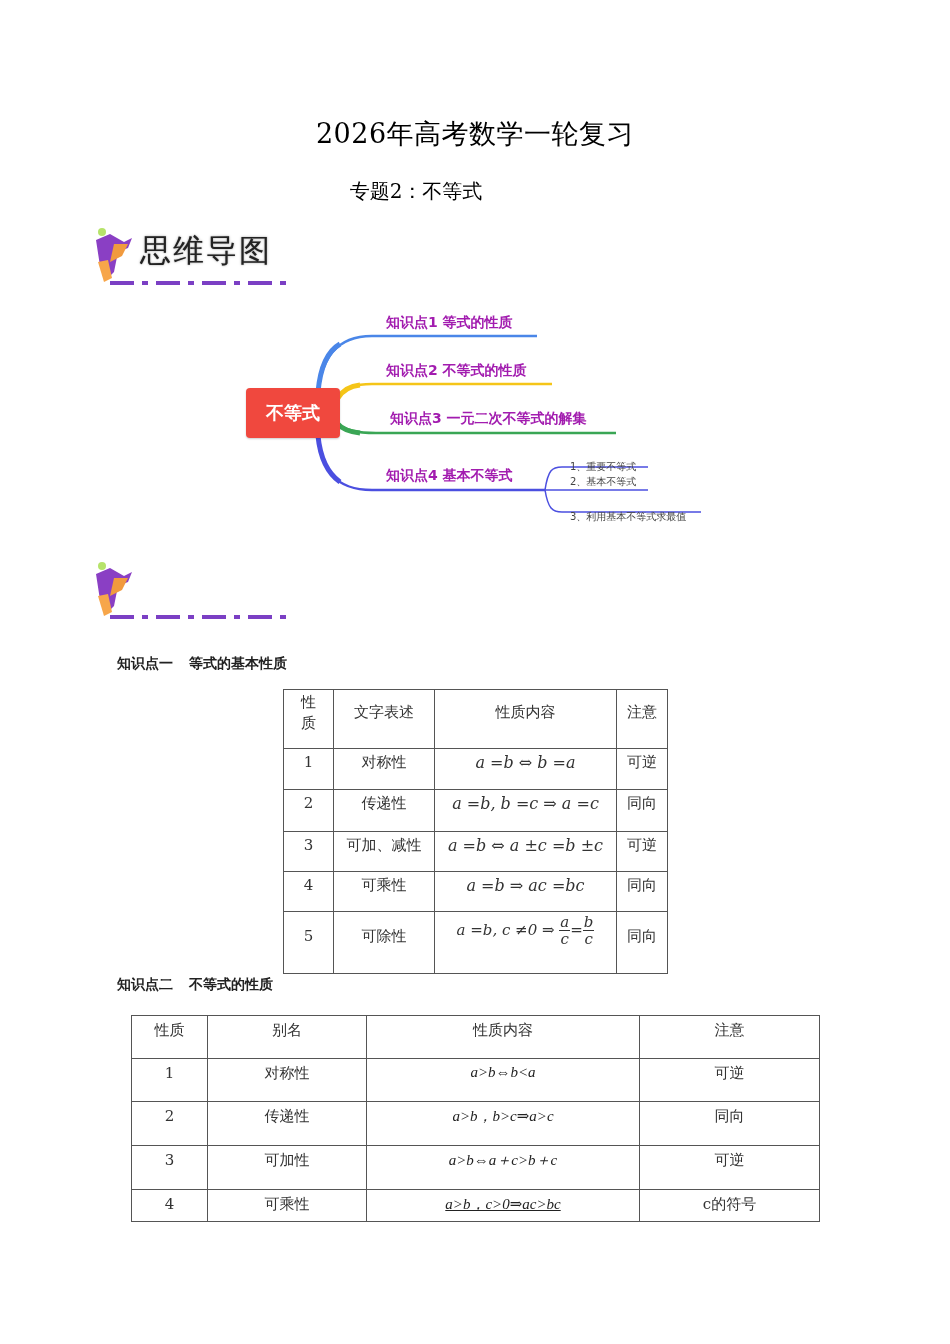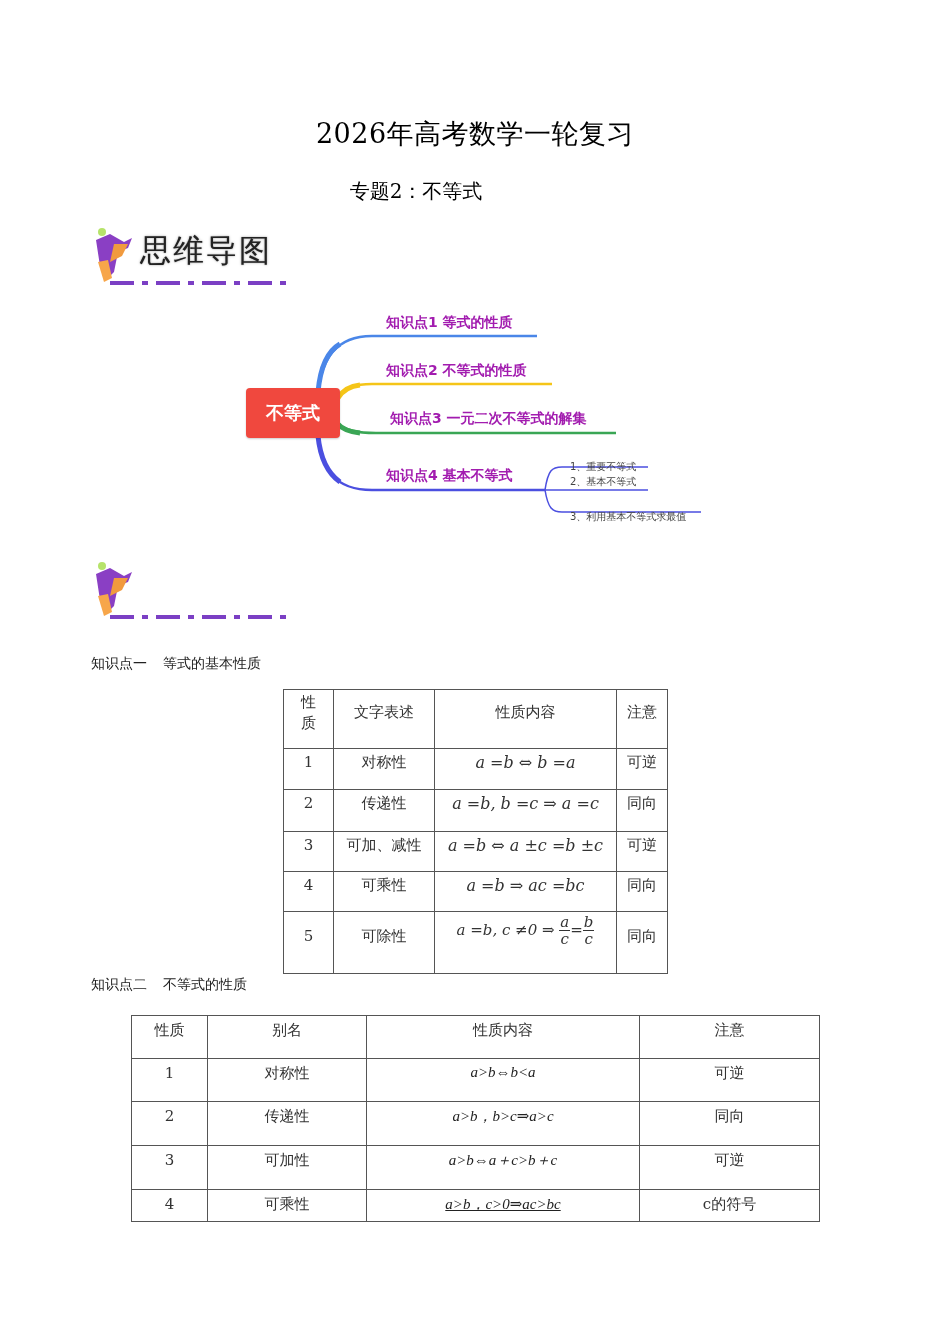--- a/index.html
+++ b/index.html
@@ -5,21 +5,21 @@
   html, body { margin: 0; padding: 0; background: #ffffff; }
   body { width: 950px; height: 1344px; position: relative; overflow: hidden;
          font-family: "DejaVu Serif", "Liberation Serif", serif; color: #000; }
   .abs { position: absolute; }
   .title { left: 0; width: 950px; top: 116px; text-align: center; font-size: 27px; letter-spacing: 0.5px; }
   .subtitle { left: 0; width: 832px; top: 178px; text-align: center; font-size: 20px; }
   .banner { height: 70px; }
   .banner .btext { position: absolute; left: 52px; top: 8px; font-family: "DejaVu Sans", "Liberation Sans", sans-serif;
         font-size: 31px; color: #222; text-shadow: 0 0 3px #bbb, 0 0 1px #888; letter-spacing: 2px; }
   .banner .dash { position: absolute; left: 22px; top: 59px; width: 178px; height: 4px; }
-  .section-head { font-family: "DejaVu Sans", "Liberation Sans", sans-serif; font-weight: normal; font-size: 14px; color: #222; }
+  .section-head { font-family: "DejaVu Sans", "Liberation Sans", sans-serif; font-weight: bold; font-size: 14px; color: #222; margin-left: 26px; }
   .section-head span.gap { display: inline-block; width: 16px; }
   table { border-collapse: collapse; position: absolute; table-layout: fixed; }
   td { border: 1px solid #555; text-align: center; vertical-align: top; padding: 0; font-size: 15px; color: #333; }
   .t1 td { padding-top: 4px; }
   .t2 td { padding-top: 5px; font-size: 15px; }
   .math { font-family: "DejaVu Serif", "Liberation Serif", serif; font-style: italic; font-size: 16px; color: #333; }
   .math-s { font-family: "Liberation Serif", "DejaVu Serif", serif; font-size: 15px; color: #222; }
   .frac { display: inline-block; vertical-align: middle; text-align: center; font-style: italic; line-height: 16px; }
   .frac .num { display: block; border-bottom: 1px solid #333; padding: 0 1px; }
   .frac .den { display: block; }

